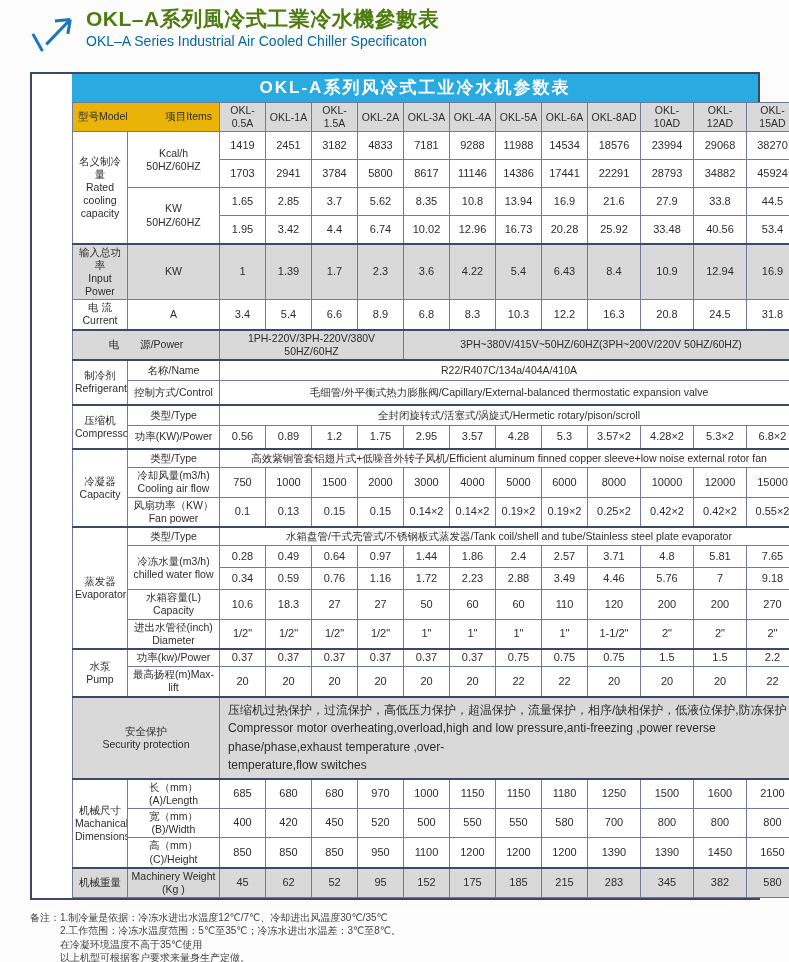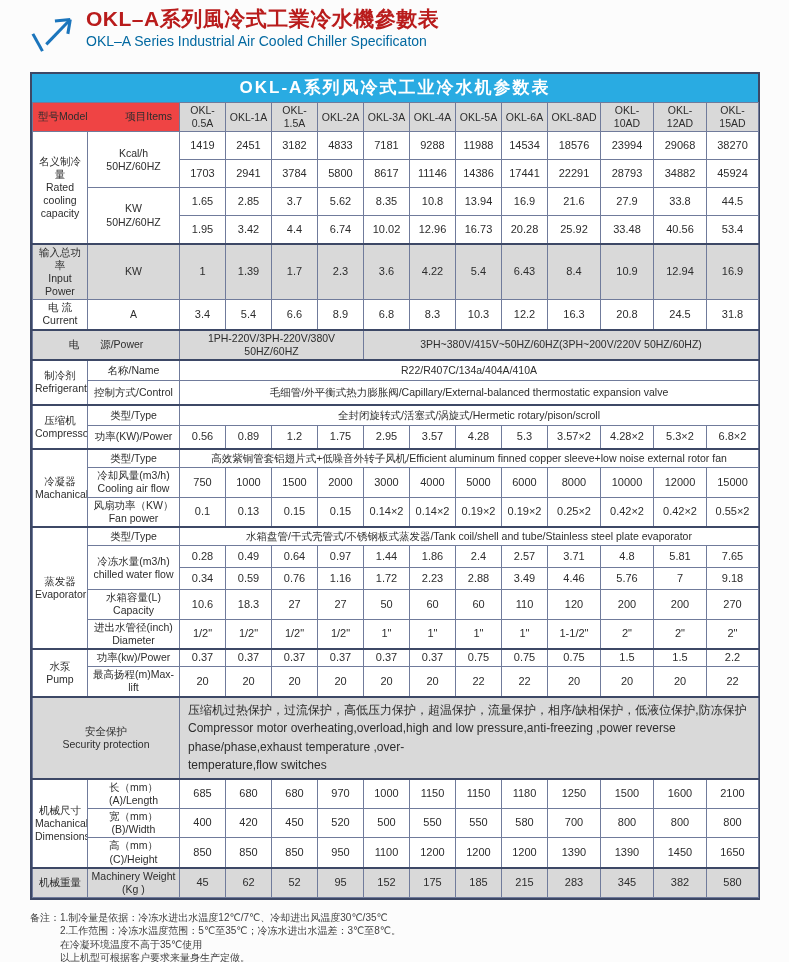--- a/index.html
+++ b/index.html
@@ -1,43 +1,43 @@
 <!DOCTYPE html>
 <html><head>
 <meta charset="utf-8">
 <style>
   html,body { margin:0; padding:0; background:#fcfcfc; }
   body { width:789px; font-family:"Liberation Sans","DejaVu Sans",sans-serif; color:#2d2d2d; }
   .content { padding:6px 29px 8px 30px; }
 
   .titlebar { display:flex; align-items:flex-start; gap:10px; height:58px; }
   .logo { width:46px; height:46px; flex:0 0 auto; margin-top:2px; }
-  .title-zh { font-size:21px; font-weight:bold; color:#b91c1c; letter-spacing:0.5px; line-height:26px; }
+  .title-zh { font-size:21px; font-weight:bold; color:#4d7c0f; letter-spacing:0.5px; line-height:26px; }
   .title-en { font-size:14px; color:#0369a1; line-height:18px; }
 
-  .tblbox { margin-top:8px; border:2px solid #3d4866; background:#fff; }
+  .tblbox { margin-top:8px; border:2px solid #3d4866; background:#fff;padding-left:40px; }
   .banner { height:28px; line-height:28px; background:#29abe2; color:#ffffff;
             text-align:center; font-size:17px; font-weight:bold; letter-spacing:2px; }
 
   table { width:100%; border-collapse:collapse; table-layout:fixed; }
   td { border:1px solid #707b9b; text-align:center; vertical-align:middle;
        white-space:pre-line; padding:1px 2px; line-height:1.25; overflow:hidden; background:#fff; }
   tr.shade td { background:#d9d9d9; }
   tr.sec td { border-top:2px solid #3d4866; }
   .val { font-size:11px; }
   .model { font-size:10.5px; }
   .group, .item { font-size:10.5px; }
   .valtext { font-size:10.5px; }
   .sectext { font-size:12px; text-align:left; padding:3px 8px; line-height:1.55; }
 
   .corner { position:relative; padding:0;
     background-image:linear-gradient(to bottom right,
       transparent calc(50% - 0.8px), #5a6584 calc(50% - 0.8px),
       #5a6584 calc(50% + 0.8px), transparent calc(50% + 0.8px)); }
-  tr.shade td.corner { background-color:#ef4444; }
+  tr.shade td.corner { background-color:#eab308; }
   .ctl { position:absolute; left:5px; top:50%; transform:translateY(-50%); font-size:10.5px; }
   .cbr { position:absolute; right:7px; top:50%; transform:translateY(-50%); font-size:10.5px; }
 
   .notes { margin-top:11px; font-size:10px; color:#3e3e3e; }
   .note-line { line-height:13.4px; white-space:pre-wrap; }
 </style>
 </head>
 <body>
 
 <div class="content">
@@ -221,21 +221,21 @@
             <td class="val">3.57</td>
             <td class="val">4.28</td>
             <td class="val">5.3</td>
             <td class="val">3.57×2</td>
             <td class="val">4.28×2</td>
             <td class="val">5.3×2</td>
             <td class="val">6.8×2</td>
           </tr>
           <tr class="sec" style="height: 19px;">
             <td rowspan="3" class="group">冷凝器
-Machanical</td>
+Capacity</td>
             <td class="item">类型/Type</td>
             <td colspan="12" class="valtext">高效紫铜管套铝翅片式+低噪音外转子风机/Efficient aluminum finned copper sleeve+low noise external rotor fan</td>
           </tr>
           <tr style="height: 28px;">
             <td class="item">冷却风量(m3/h)
 Cooling air flow</td>
             <td class="val">750</td>
             <td class="val">1000</td>
             <td class="val">1500</td>
             <td class="val">2000</td>

